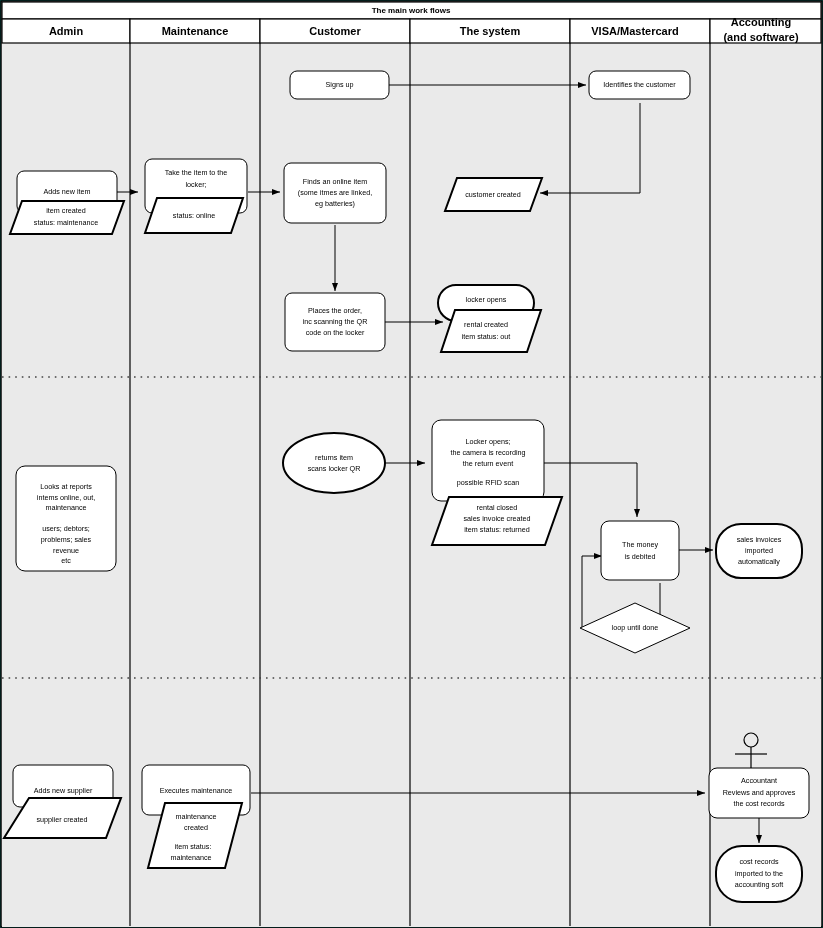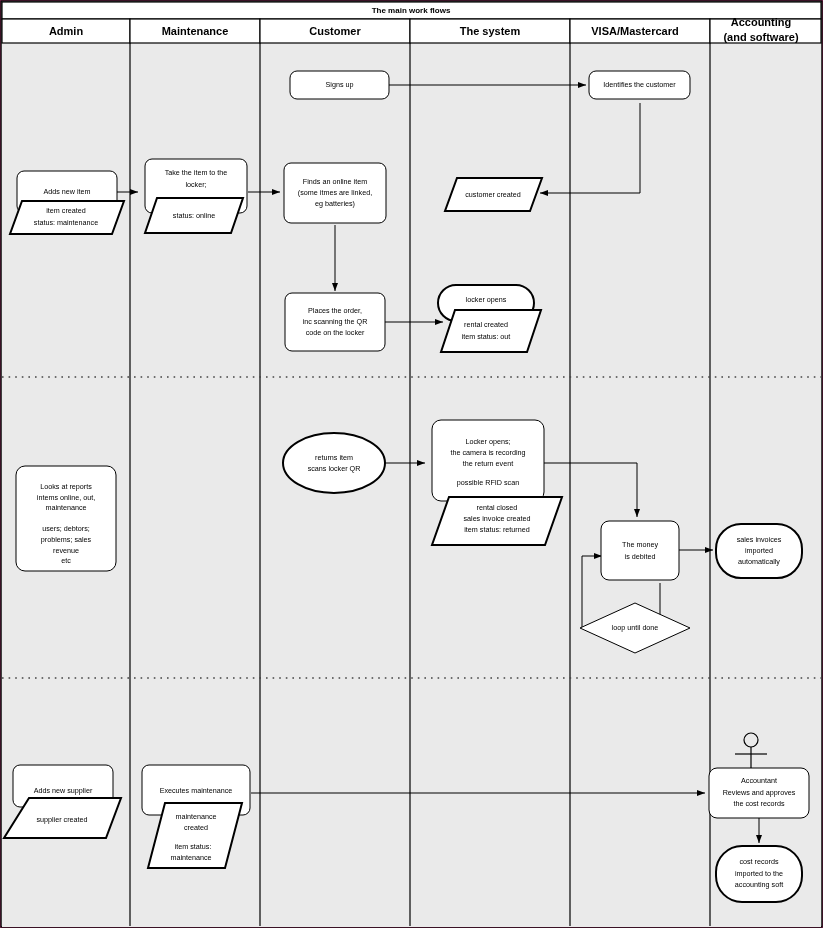--- a/index.html
+++ b/index.html
@@ -7,21 +7,21 @@
     padding: 0;
     background: #ffffff;
   }
   body {
     font-family: "Liberation Sans", sans-serif;
   }
   #page {
     position: relative;
     width: 823px;
     height: 928px;
-    background: #ec4899;
+    background: #0f766e;
     overflow: hidden;
     box-sizing: border-box;
   }
   #diagram-svg {
     position: absolute;
     left: 0;
     top: 0;
     width: 823px;
     height: 928px;
   }

